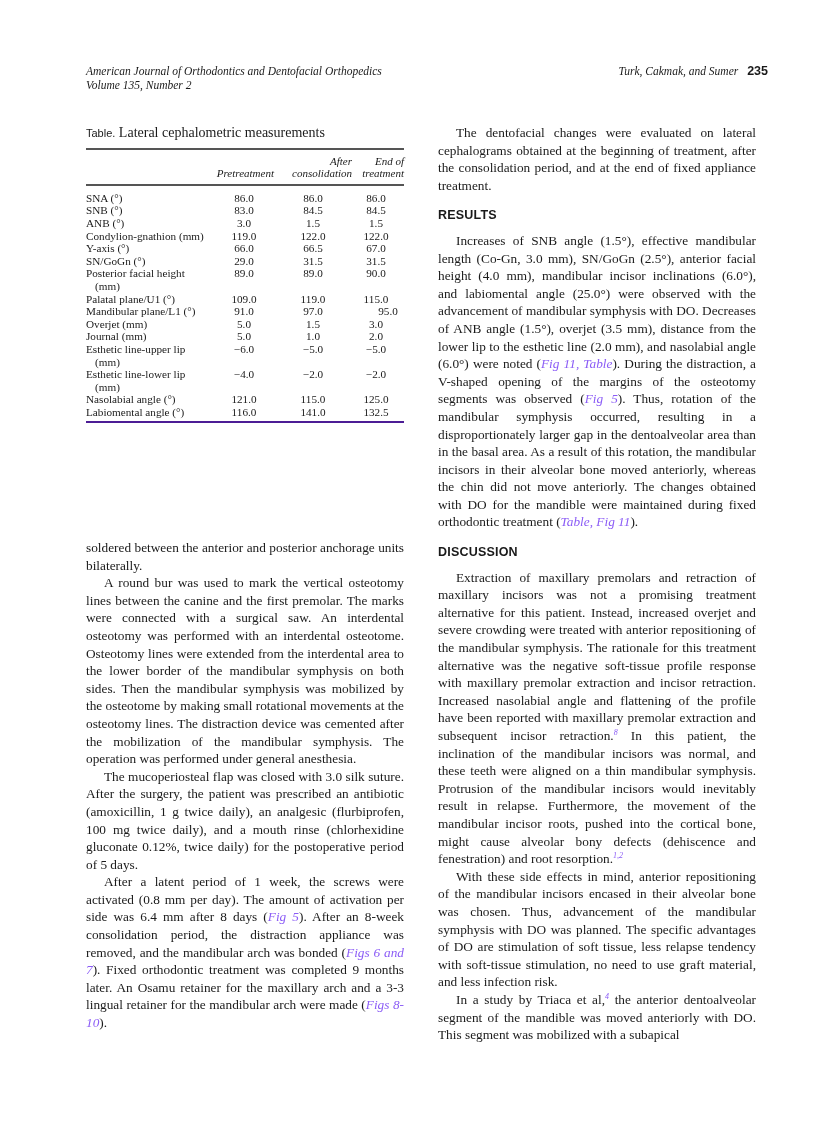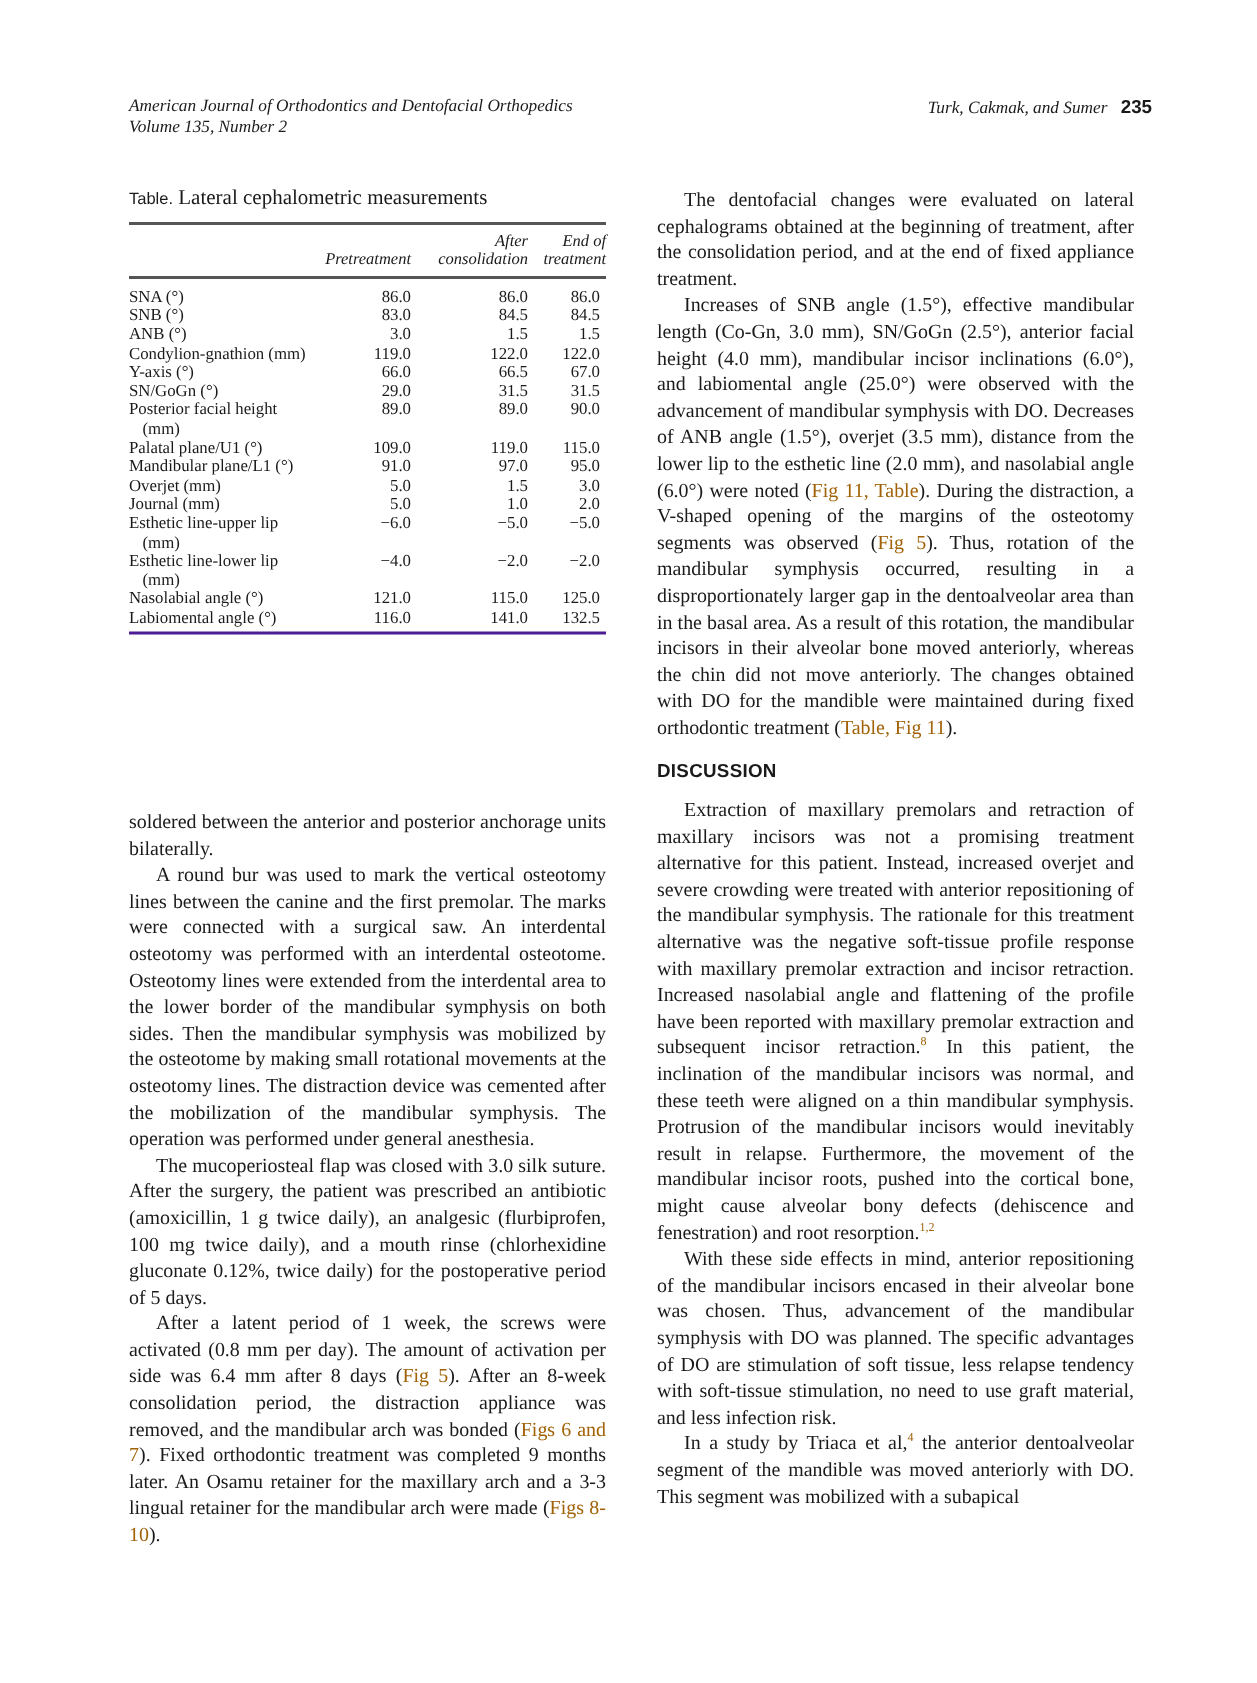--- a/index.html
+++ b/index.html
@@ -12,29 +12,29 @@
   .col { position:absolute; top:124px; width:318px; font-size:13.3px; line-height:17.6px; text-align:justify; }
   .col-left { left:86px; }
   .col-right { left:438px; width:318px; }
   .table-caption { font-size:14px; margin-bottom:5px; }
   .table-caption .lbl { font-family:"Liberation Sans", sans-serif; font-size:11px; }
   table.ceph { width:318px; border-collapse:collapse; font-size:11.2px; line-height:12.6px; }
   table.ceph thead tr.top th { border-top:2px solid #555; padding:0; height:3px; }
   table.ceph thead th { font-weight:normal; font-style:italic; text-align:right; padding:2px 0 3px 0; vertical-align:bottom; font-size:11px; }
   table.ceph thead tr.hdr th { border-bottom:2.5px solid #555; padding-bottom:4px; }
   table.ceph tbody td { padding:0; vertical-align:top; }
-  table.ceph tbody td.v { text-align:right; }
+  table.ceph tbody td.v { text-align:center; }
   table.ceph tbody tr:first-child td { padding-top:6px; }
   table.ceph tbody tr:last-child td { padding-bottom:3px; border-bottom:2px solid #4c1d95; }
   .mlabel { padding-left:0; }
   .indent { padding-left:9px; }
   p { margin:0; }
   .ind { text-indent:18px; }
   h3 { font-family:"Liberation Sans", sans-serif; font-size:12.5px; font-weight:bold; margin:13px 0 7px 0; letter-spacing:0.2px; }
-  .link { color:#a16207; }
+  .link { color:#8b5cf6;font-style:italic; }
   sup { font-size:8px; line-height:0; vertical-align:super; }
   .left-text { position:absolute; top:539px; left:86px; width:318px; font-size:13.3px; line-height:17.6px; text-align:justify; }
 </style>
 </head>
 <body>
 
 <div class="running-head">
   <div class="rh-left">
     <div>American Journal of Orthodontics and Dentofacial Orthopedics</div>
     <div>Volume 135, Number 2</div>
@@ -159,18 +159,19 @@
 
 <div class="left-text">
   <p>soldered between the anterior and posterior anchorage units bilaterally.</p>
   <p class="ind">A round bur was used to mark the vertical osteotomy lines between the canine and the first premolar. The marks were connected with a surgical saw. An interdental osteotomy was performed with an interdental osteotome. Osteotomy lines were extended from the interdental area to the lower border of the mandibular symphysis on both sides. Then the mandibular symphysis was mobilized by the osteotome by making small rotational movements at the osteotomy lines. The distraction device was cemented after the mobilization of the mandibular symphysis. The operation was performed under general anesthesia.</p>
   <p class="ind">The mucoperiosteal flap was closed with 3.0 silk suture. After the surgery, the patient was prescribed an antibiotic (amoxicillin, 1 g twice daily), an analgesic (flurbiprofen, 100 mg twice daily), and a mouth rinse (chlorhexidine gluconate 0.12%, twice daily) for the postoperative period of 5 days.</p>
   <p class="ind"><span>After a latent period of 1 week, the screws were activated (0.8 mm per day). The amount of activation per side was 6.4 mm after 8 days (</span><span class="link">Fig 5</span><span>). After an 8-week consolidation period, the distraction appliance was removed, and the mandibular arch was bonded (</span><span class="link">Figs 6 and 7</span><span>). Fixed orthodontic treatment was completed 9 months later. An Osamu retainer for the maxillary arch and a 3-3 lingual retainer for the mandibular arch were made (</span><span class="link">Figs 8-10</span><span>).</span></p>
 </div>
 
 <div class="col col-right">
   <p class="ind">The dentofacial changes were evaluated on lateral cephalograms obtained at the beginning of treatment, after the consolidation period, and at the end of fixed appliance treatment.</p>
+  <h3>RESULTS</h3>
   <p class="ind"><span>Increases of SNB angle (1.5°), effective mandibular length (Co-Gn, 3.0 mm), SN/GoGn (2.5°), anterior facial height (4.0 mm), mandibular incisor inclinations (6.0°), and labiomental angle (25.0°) were observed with the advancement of mandibular symphysis with DO. Decreases of ANB angle (1.5°), overjet (3.5 mm), distance from the lower lip to the esthetic line (2.0 mm), and nasolabial angle (6.0°) were noted (</span><span class="link">Fig 11, Table</span><span>). During the distraction, a V-shaped opening of the margins of the osteotomy segments was observed (</span><span class="link">Fig 5</span><span>). Thus, rotation of the mandibular symphysis occurred, resulting in a disproportionately larger gap in the dentoalveolar area than in the basal area. As a result of this rotation, the mandibular incisors in their alveolar bone moved anteriorly, whereas the chin did not move anteriorly. The changes obtained with DO for the mandible were maintained during fixed orthodontic treatment (</span><span class="link">Table, Fig 11</span><span>).</span></p>
   <h3>DISCUSSION</h3>
   <p class="ind"><span>Extraction of maxillary premolars and retraction of maxillary incisors was not a promising treatment alternative for this patient. Instead, increased overjet and severe crowding were treated with anterior repositioning of the mandibular symphysis. The rationale for this treatment alternative was the negative soft-tissue profile response with maxillary premolar extraction and incisor retraction. Increased nasolabial angle and flattening of the profile have been reported with maxillary premolar extraction and subsequent incisor retraction.</span><sup class="link">8</sup><span> In this patient, the inclination of the mandibular incisors was normal, and these teeth were aligned on a thin mandibular symphysis. Protrusion of the mandibular incisors would inevitably result in relapse. Furthermore, the movement of the mandibular incisor roots, pushed into the cortical bone, might cause alveolar bony defects (dehiscence and fenestration) and root resorption.</span><sup class="link">1,2</sup></p>
   <p class="ind">With these side effects in mind, anterior repositioning of the mandibular incisors encased in their alveolar bone was chosen. Thus, advancement of the mandibular symphysis with DO was planned. The specific advantages of DO are stimulation of soft tissue, less relapse tendency with soft-tissue stimulation, no need to use graft material, and less infection risk.</p>
   <p class="ind"><span>In a study by Triaca et al,</span><sup class="link">4</sup><span> the anterior dentoalveolar segment of the mandible was moved anteriorly with DO. This segment was mobilized with a subapical</span></p>
 </div>
 
 </body></html>

